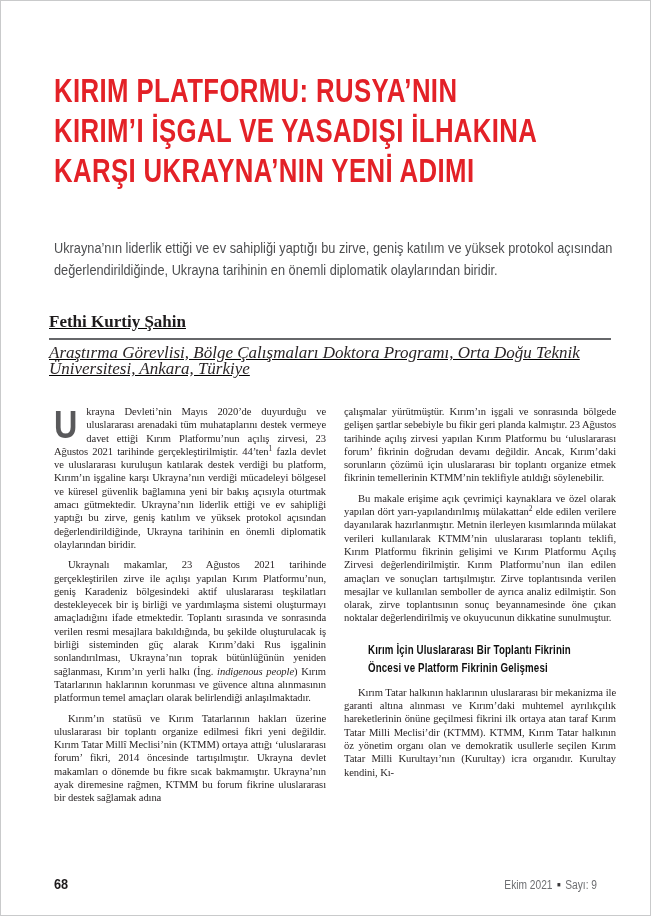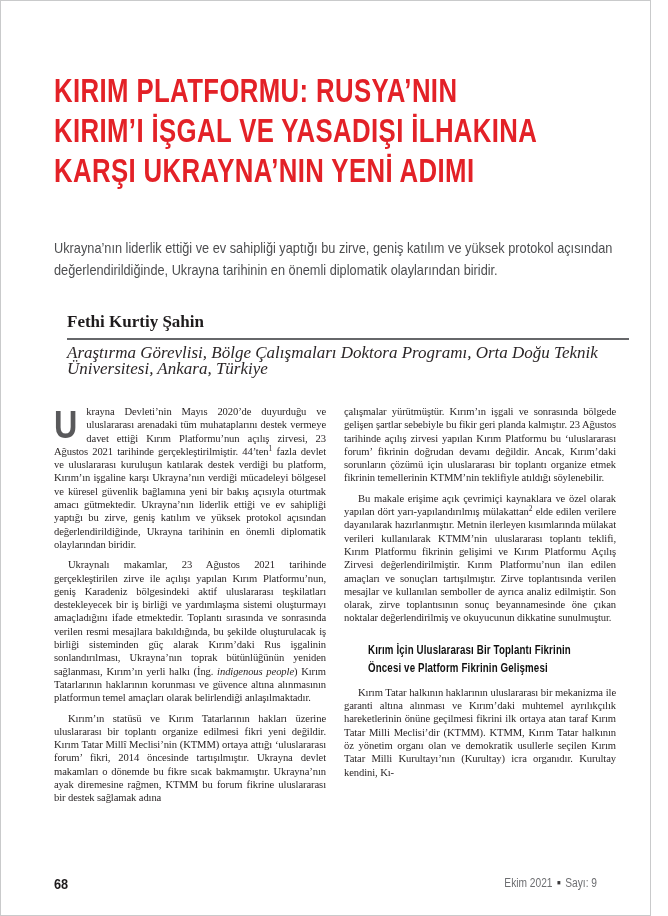--- a/index.html
+++ b/index.html
@@ -30,21 +30,21 @@
     color:var(--title-red);letter-spacing:0.5px;
   }
   
   .lead{
     position:absolute;left:53px;top:236px;width:662px;
     transform:scaleX(0.85);transform-origin:left top;
     font-family:"Liberation Sans", sans-serif;
     font-size:15px;line-height:22px;color:var(--lead-gray);
   }
   
-  .author-block{position:absolute;left:66px;top:311px;width:562px;}
+  .author-block{position:absolute;left:48px;top:311px;width:562px;text-decoration:underline;}
   .author-name{
     font-family:"Liberation Serif", serif;font-weight:700;
     font-size:17px;line-height:20px;color:#1e1b1c;
   }
   .author-rule{border:none;border-top:2px solid var(--rule-gray);margin:6px 0 5px;}
   .affiliation{
     font-family:"Liberation Serif", serif;font-style:italic;
     font-size:17px;line-height:16px;color:var(--body-ink);
   }
   
@@ -72,21 +72,21 @@
   .it{font-style:italic;}
   .section-heading{
     margin:16px 0 9px 24px;width:360px;
     transform:scaleX(0.72);transform-origin:left top;
     font-family:"Liberation Sans", sans-serif;font-weight:700;
     font-size:13.5px;line-height:18px;color:#101010;letter-spacing:0.2px;
   }
   
   .footer{
     position:absolute;left:53px;right:53px;bottom:24px;
-    display:flex;justify-content:space-between;
+    display:flex;justify-content:space-between;align-items:flex-end;
   }
   .page-number{
     font-family:"Liberation Sans", sans-serif;font-weight:700;
     font-size:15px;line-height:15px;color:#1e1b1c;
     transform:scaleX(0.85);transform-origin:left bottom;
   }
   .issue{
     font-family:"Liberation Sans", sans-serif;
     font-size:12px;line-height:13px;color:var(--footer-gray);
     transform:scaleX(0.85);transform-origin:right bottom;

